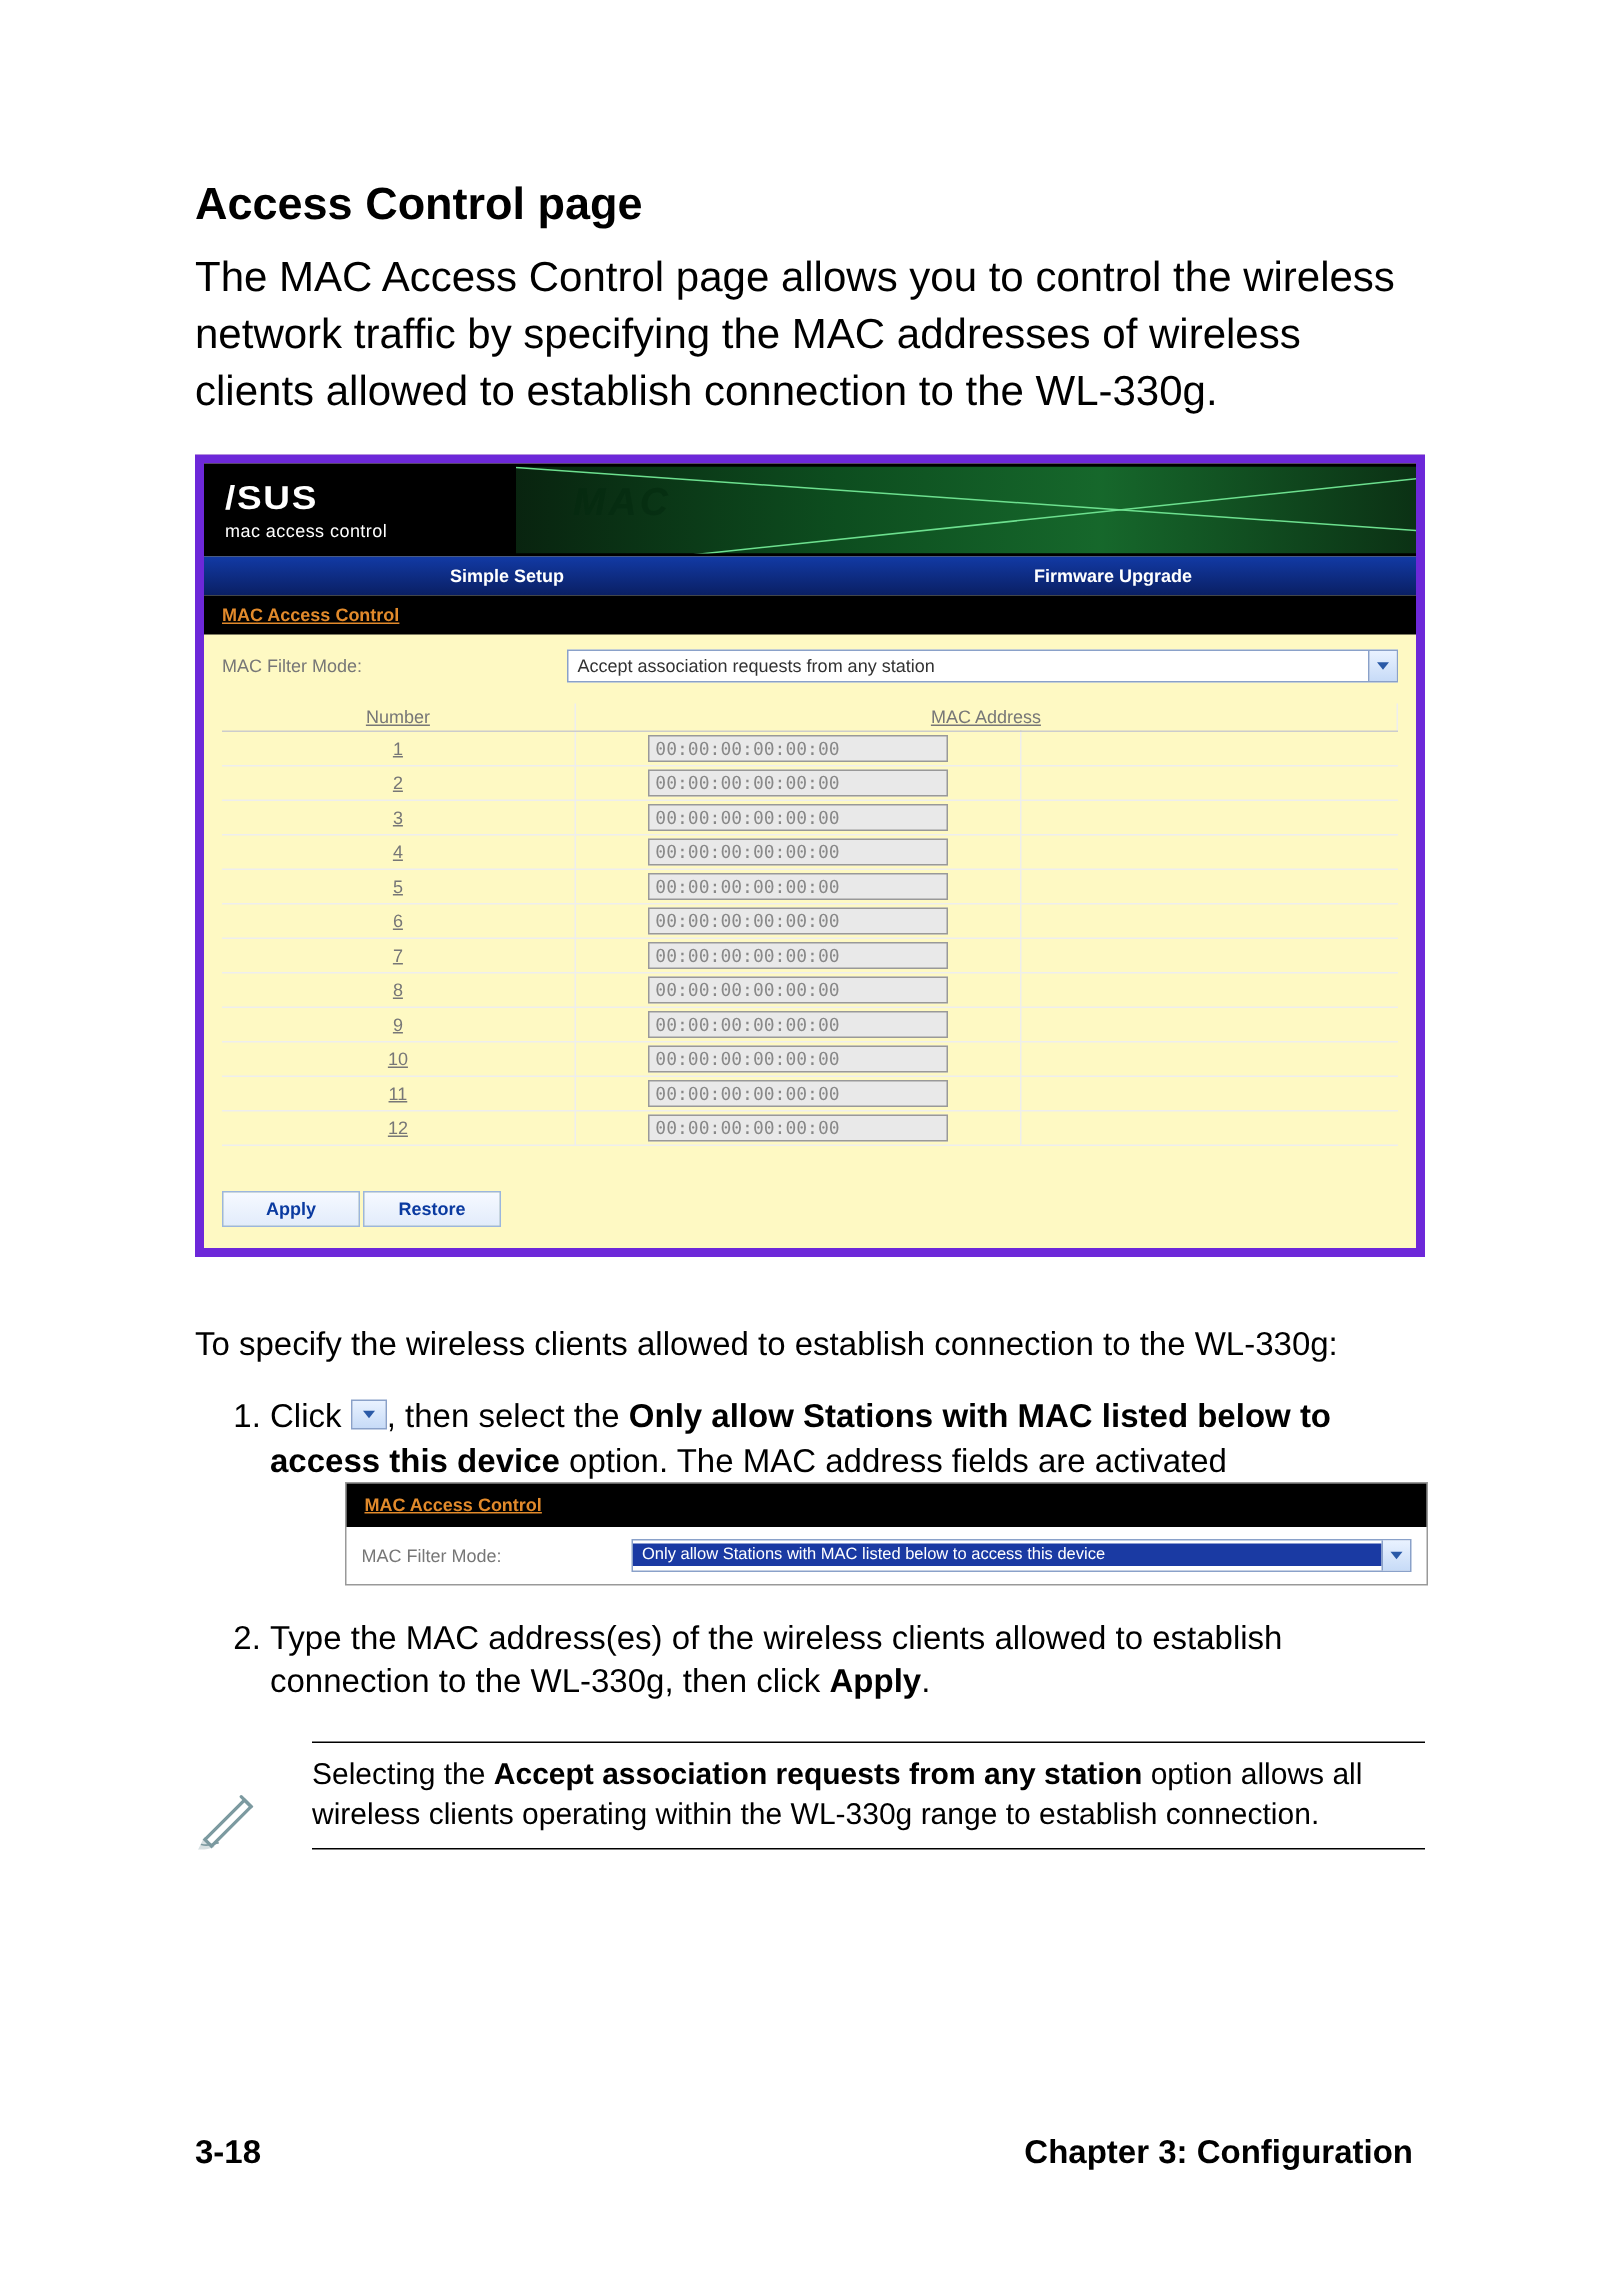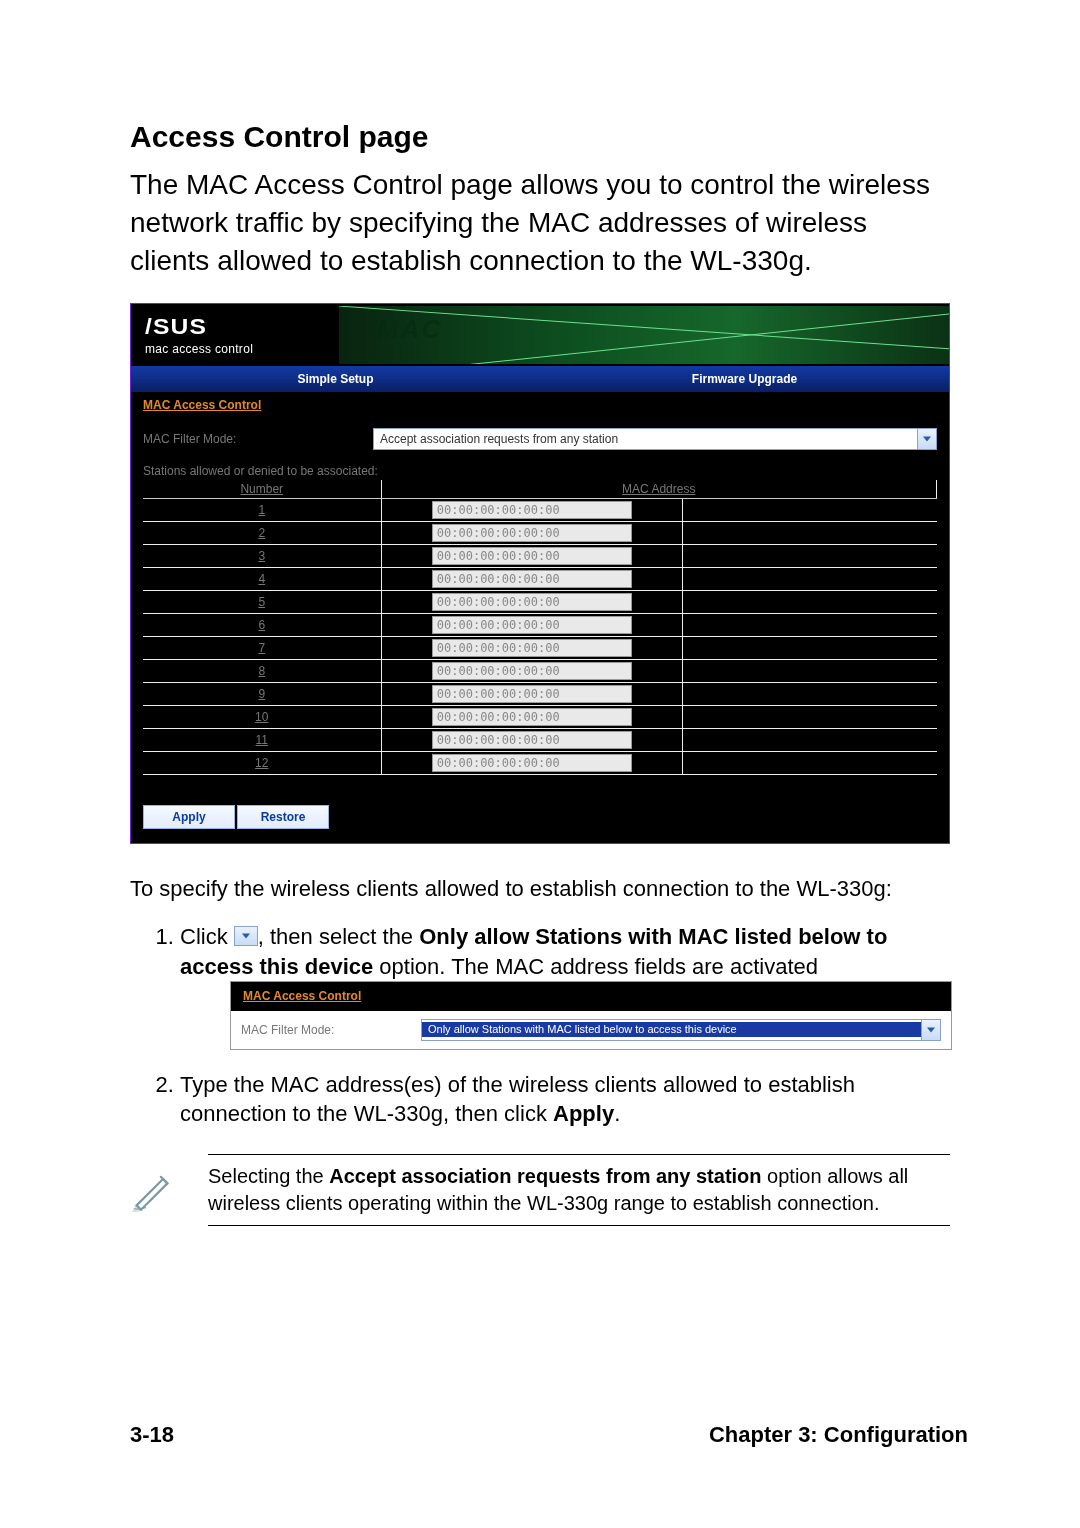--- a/index.html
+++ b/index.html
@@ -22,25 +22,25 @@
     margin: 0 0 12px 0;
   }
   .intro {
     font-size: 28px;
     line-height: 1.35;
     margin: 0 0 24px 0;
   }
 
   
   .shot {
-    border: 1px solid #6d28d9;
-    background: #000000;
+    border: 6px solid #6d28d9;
+    background: #fef9c3;
     width: 100%;
     box-sizing: border-box;
-    margin-bottom: 30px;
+    margin-bottom: 43px;
   }
   .shot-header {
     background: #000;
     display: flex;
     align-items: center;
   }
   .shot-header-left {
     width: 180px;
     padding: 10px 14px;
   }
@@ -291,42 +291,42 @@
   .shot2 .body2 .mode-label2 {
     flex: 0 0 150px;
     color: #777;
     font-size: 12px;
   }
   .shot2 .select { font-size: 11px; }
   .shot2 .select .select-text { font-size: 11px; }
 
   .note-block {
     display: flex;
-    align-items: center;
+    align-items: flex-end;
     gap: 34px;
     margin-top: 25px;
   }
   .pencil {
     width: 44px;
     height: 44px;
     color: #7c9aa0;
   }
   .note-text {
     flex: 1;
     border-top: 1px solid #000;
     border-bottom: 1px solid #000;
     padding: 8px 0;
     font-size: 20px;
     line-height: 1.35;
   }
 
   .footer {
     position: absolute;
     left: 130px;
-    right: 112px;
+    right: 138px;
     bottom: 80px;
     display: flex;
     justify-content: space-between;
     font-size: 22px;
     font-weight: bold;
   }
 </style>
 </head>
 <body>
 
@@ -354,21 +354,20 @@
     </div>
     <div class="section-hdr">MAC Access Control</div>
     <div class="body-area">
       <div class="row-mode">
         <div class="mode-label">MAC Filter Mode:</div>
         <div class="select">
           <div class="select-text">Accept association requests from any station</div>
           <div class="chev"></div>
         </div>
       </div>
-      <div class="stations-label">Stations allowed or denied to be associated:</div>
       <table class="mac-table">
         <thead>
           <tr>
             <th class="col-num">Number</th>
             <th class="col-input" colspan="2">MAC Address</th>
           </tr>
         </thead>
         <tbody id="mac-rows">
             <tr>
               <td class="col-num">1</td>

